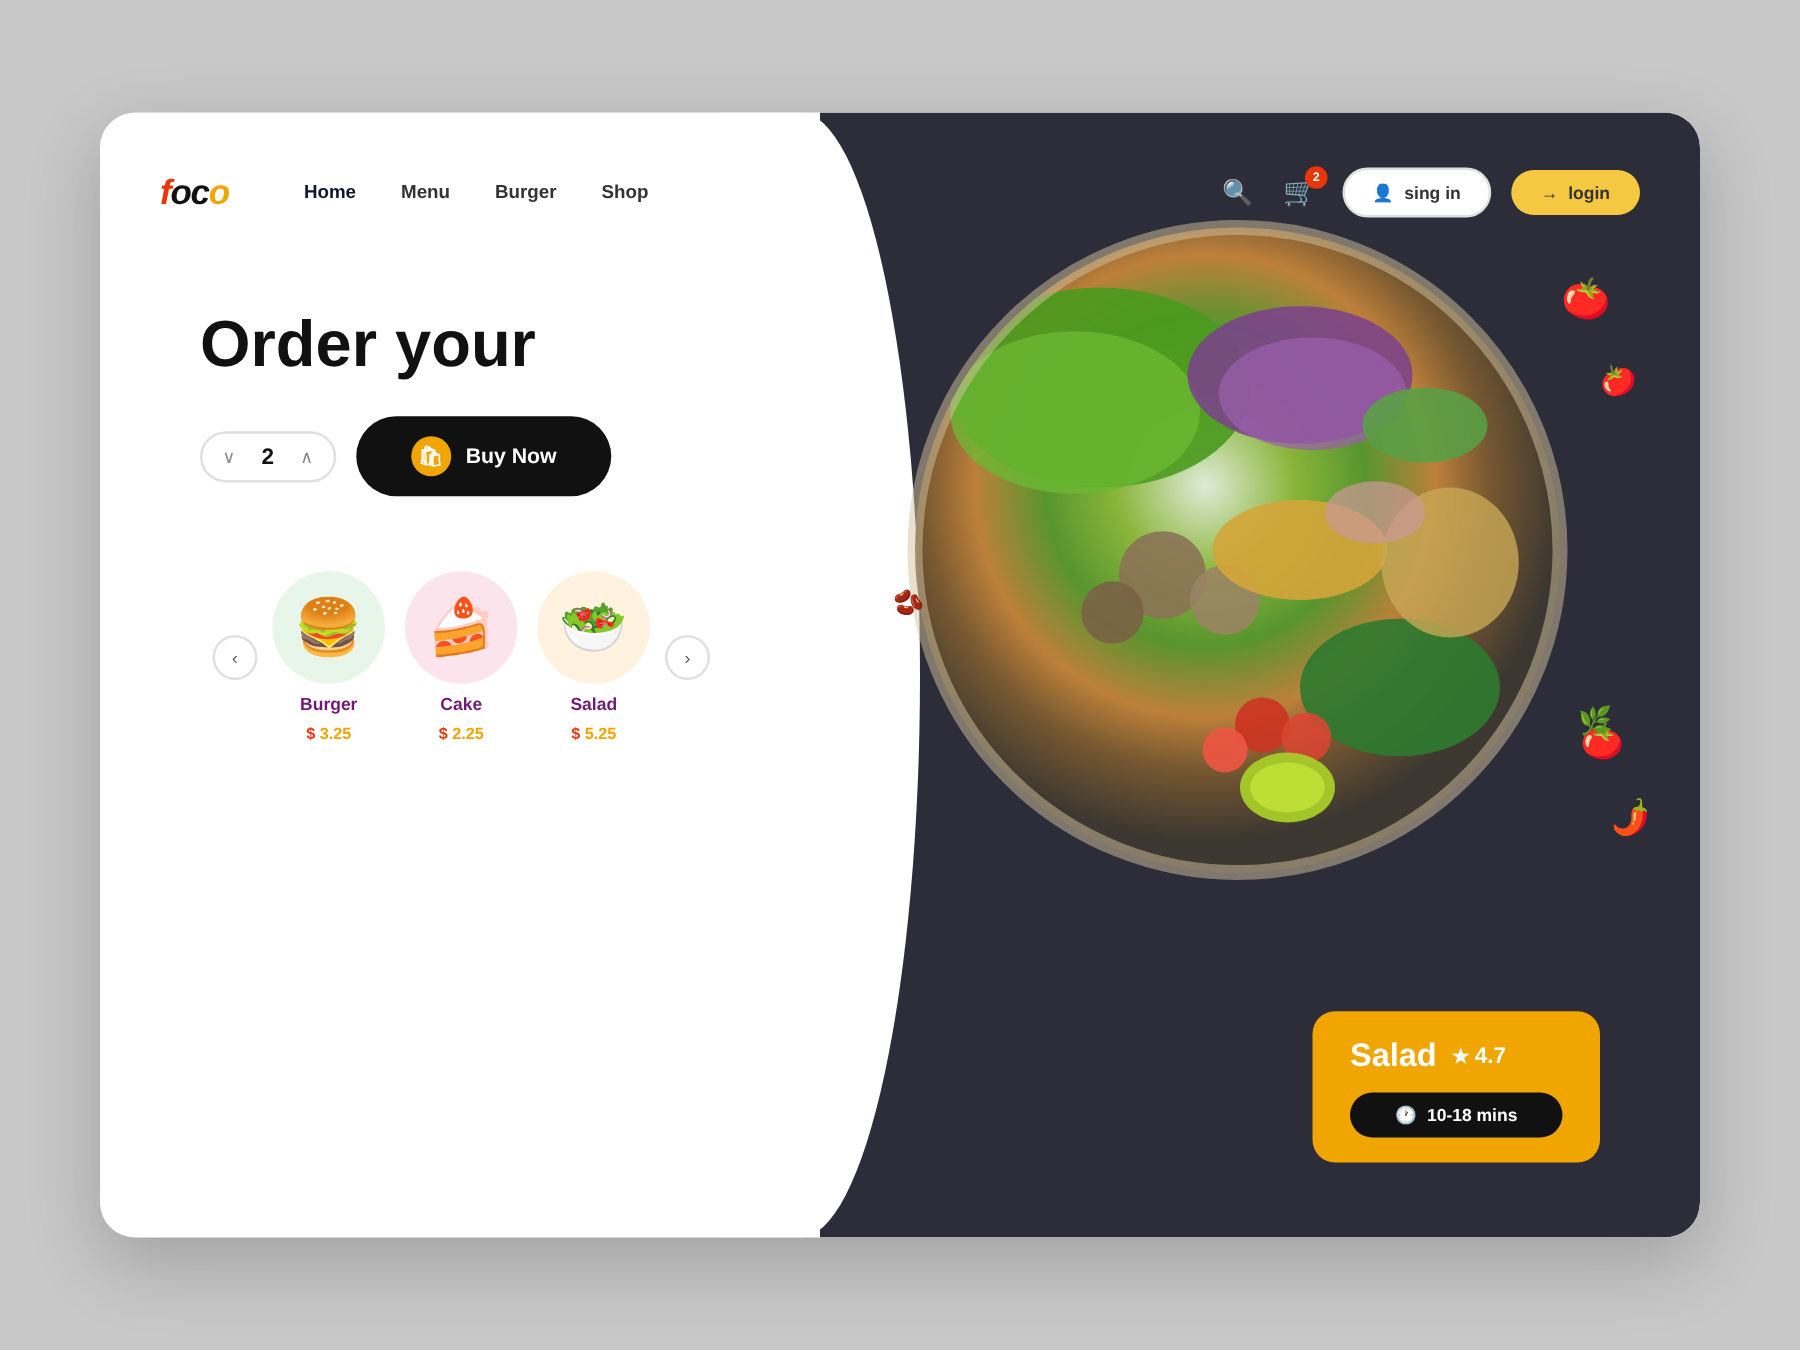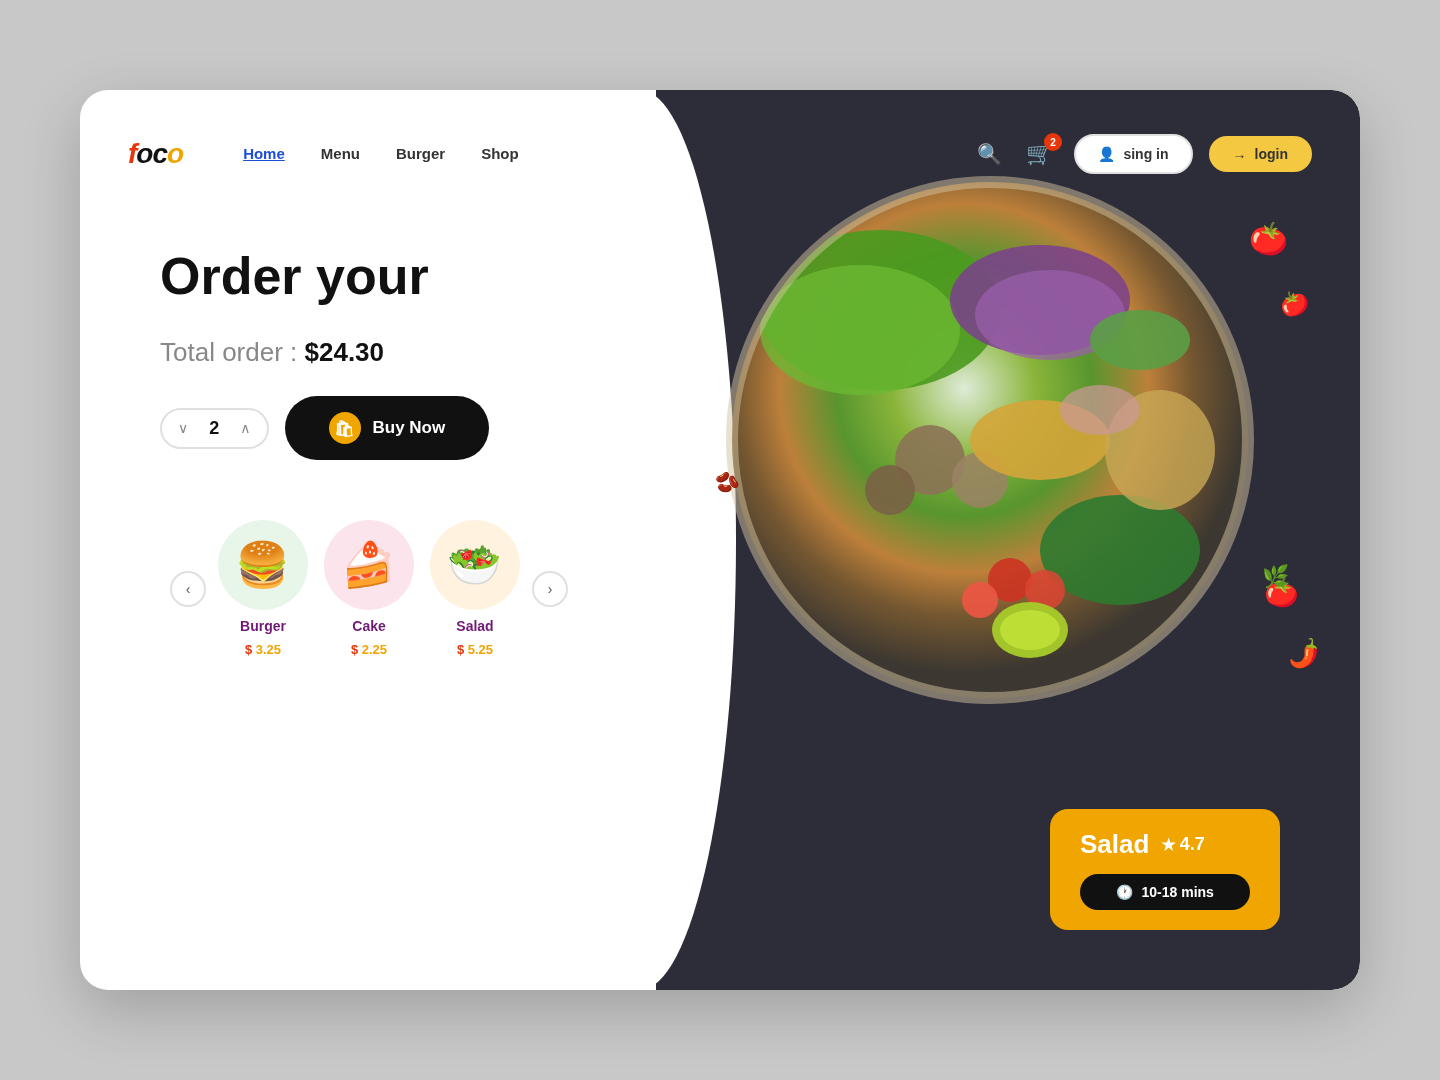--- a/index.html
+++ b/index.html
@@ -73,22 +73,21 @@
       flex: 1;
     }
     .nav-links li a {
       text-decoration: none;
       color: #333;
       font-size: 15px;
       font-weight: 700;
     }
     .nav-links li a.active {
       font-weight: 700;
-      color: #1d4ed8;
-      text-decoration: underline;
+      color: #0f172a;
     }
 
     .nav-right {
       display: flex;
       align-items: center;
       gap: 16px;
       margin-left: auto;
     }
 
     .search-icon-btn {
@@ -431,21 +430,20 @@
         <span>login</span>
       </button>
     </div>
   </nav>
 
   <div class="hero">
     <div class="hero-left">
       <div class="hero-title-bold">Order your</div>
 
 
-      <div class="total-order"><span style="font-size:26px;color:#888;font-weight:400;">Total order : </span><span style="font-size:26px;color:#111;font-weight:800;">$24.30</span></div>
 
       <div class="order-controls">
         <div class="qty-selector">
           <button class="qty-btn">
             <span>∨</span>
           </button>
           <span class="qty-value">2</span>
           <button class="qty-btn">
             <span>∧</span>
           </button>

